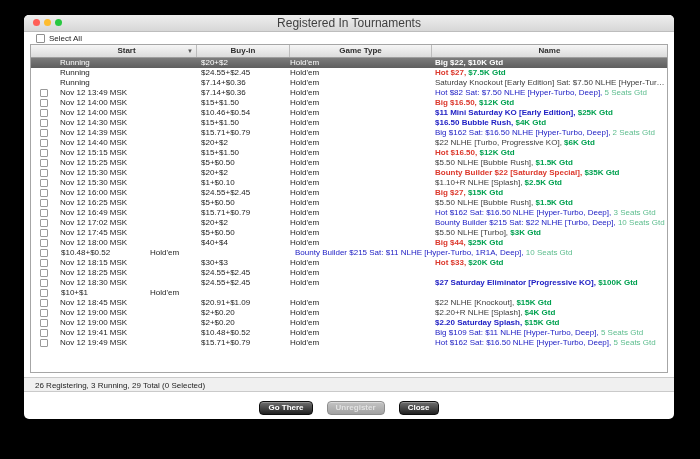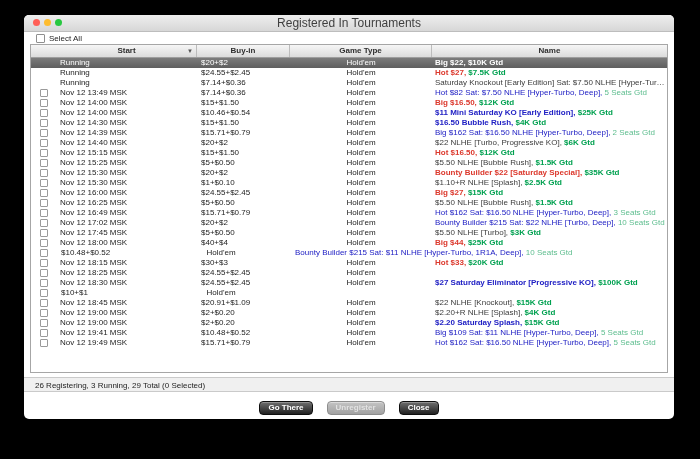--- a/index.html
+++ b/index.html
@@ -56,21 +56,21 @@
   .col-game{width:142px;flex:none;}
   .col-name{flex:1;min-width:0;}
   .sort{position:absolute;right:3px;top:0;font-size:6px;color:#555;font-weight:normal;line-height:12px;}
   .tbody{height:315px;overflow:hidden;}
   .trow{display:flex;height:10px;line-height:10px;font-size:8px;color:#232323;background:#fff;}
   .trow .cell{box-sizing:border-box;overflow:hidden;white-space:nowrap;}
   .cell.col-check{display:flex;align-items:center;justify-content:center;}
   .row-checkbox{width:6px;height:6px;border:1px solid #9a9a9a;background:#fff;border-radius:1px;display:inline-block;}
   .cell.col-start{padding-left:3px;text-align:left;}
   .cell.col-buyin{padding-left:4px;text-align:left;}
-  .cell.col-game{text-align:center;}
+  .cell.col-game{}
   .cell.col-name{padding-left:3px;text-align:left;text-overflow:ellipsis;}
   .trow.selected{background:linear-gradient(var(--selected-row-top),var(--selected-row-bottom));color:#fff;}
   .trow.selected .np{color:#fff !important;font-weight:bold;}
   
   .np-red{color:var(--red);font-weight:bold;}
   .np-blue{color:var(--blue);}
   .np-blue-bold{color:var(--blue);font-weight:bold;}
   .np-black{color:var(--black);}
   .np-green{color:var(--green);font-weight:bold;}
   .np-seats{color:var(--seats);}

